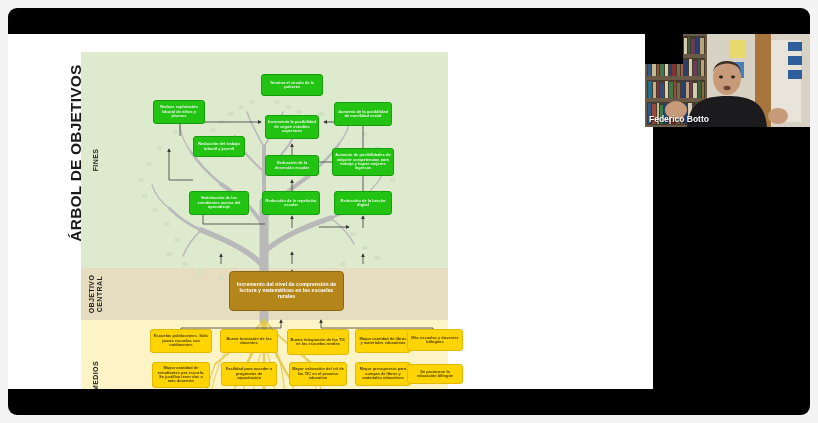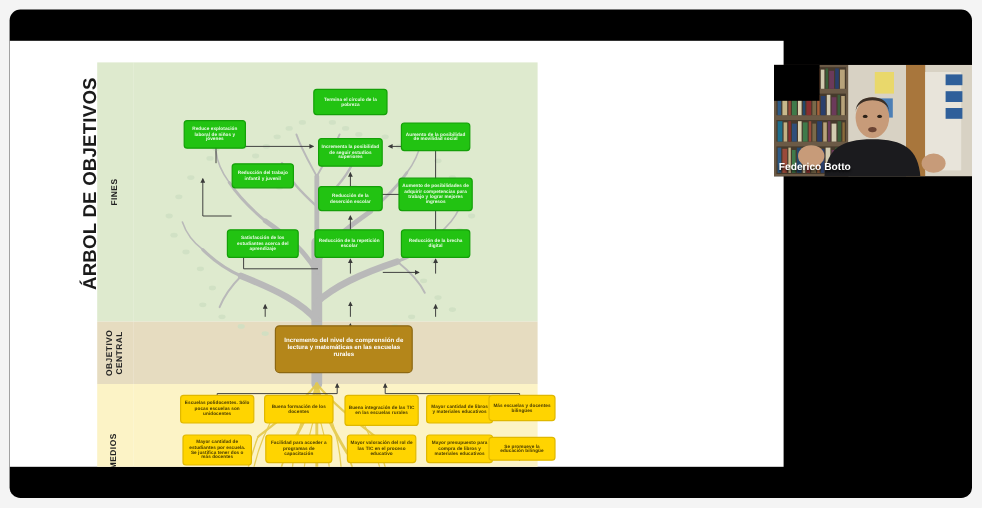--- a/index.html
+++ b/index.html
@@ -37,21 +37,21 @@
   .node{position:absolute;box-sizing:border-box;display:flex;align-items:center;justify-content:center;
         text-align:center;border-radius:3px;line-height:1.12;padding:1px 2px;font-size:3.9px;font-weight:bold;
         letter-spacing:.05px;overflow:hidden;}
   .green{background:#22c312;color:#eafbe6;border:.5px solid #14a008;}
   .yellow{background:#ffd400;color:#4a3c00;border:.5px solid #e0b800;}
   .central{background:#b8860b;background:#b4861a;color:#fff;border:.5px solid #8c6712;font-size:5.1px;border-radius:4px;}
 
   svg.links{position:absolute;left:0;top:0;width:367px;height:380px;overflow:visible;}
 
   
-  #video{position:absolute;right:0;top:26px;width:165px;height:93px;background:#2a2320;overflow:hidden;margin-top:20px;}
+  #video{position:absolute;right:0;top:26px;width:165px;height:93px;background:#2a2320;overflow:hidden;}
   #vidname{position:absolute;left:4px;bottom:3px;color:#fff;font-size:8.5px;font-weight:bold;
            text-shadow:0 1px 2px rgba(0,0,0,.9);z-index:9;}
 </style>
 </head>
 <body>
 
 <div id="root">
  <div id="stage">
 
   <div id="slide">

